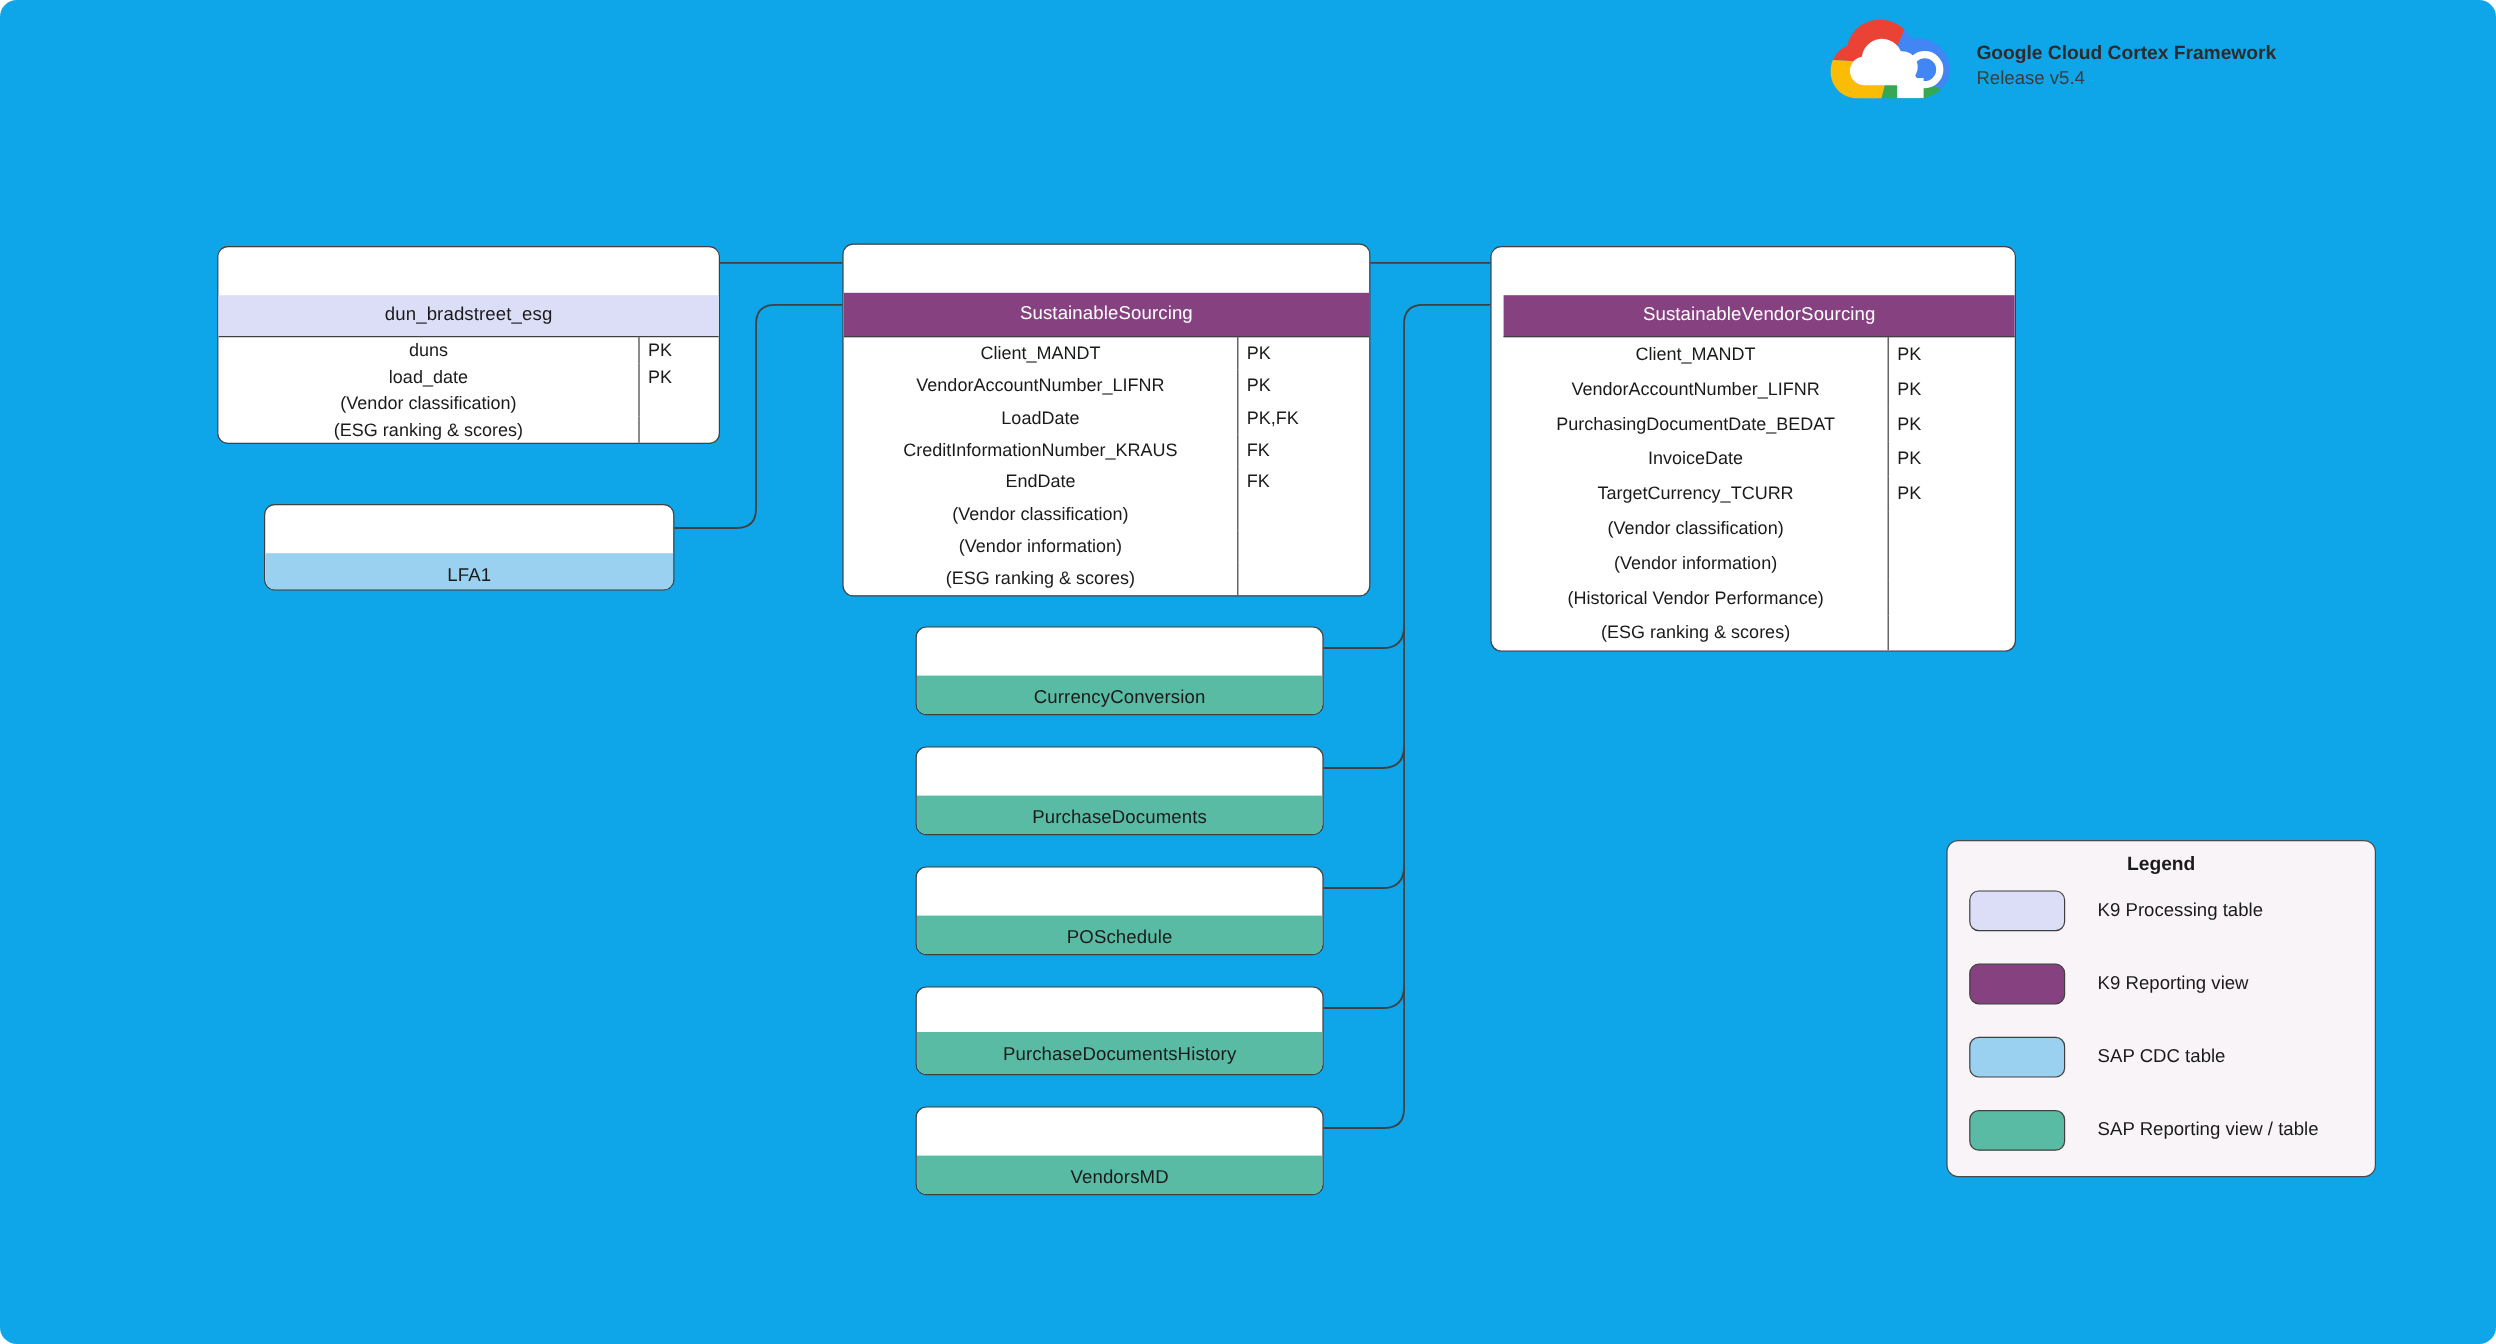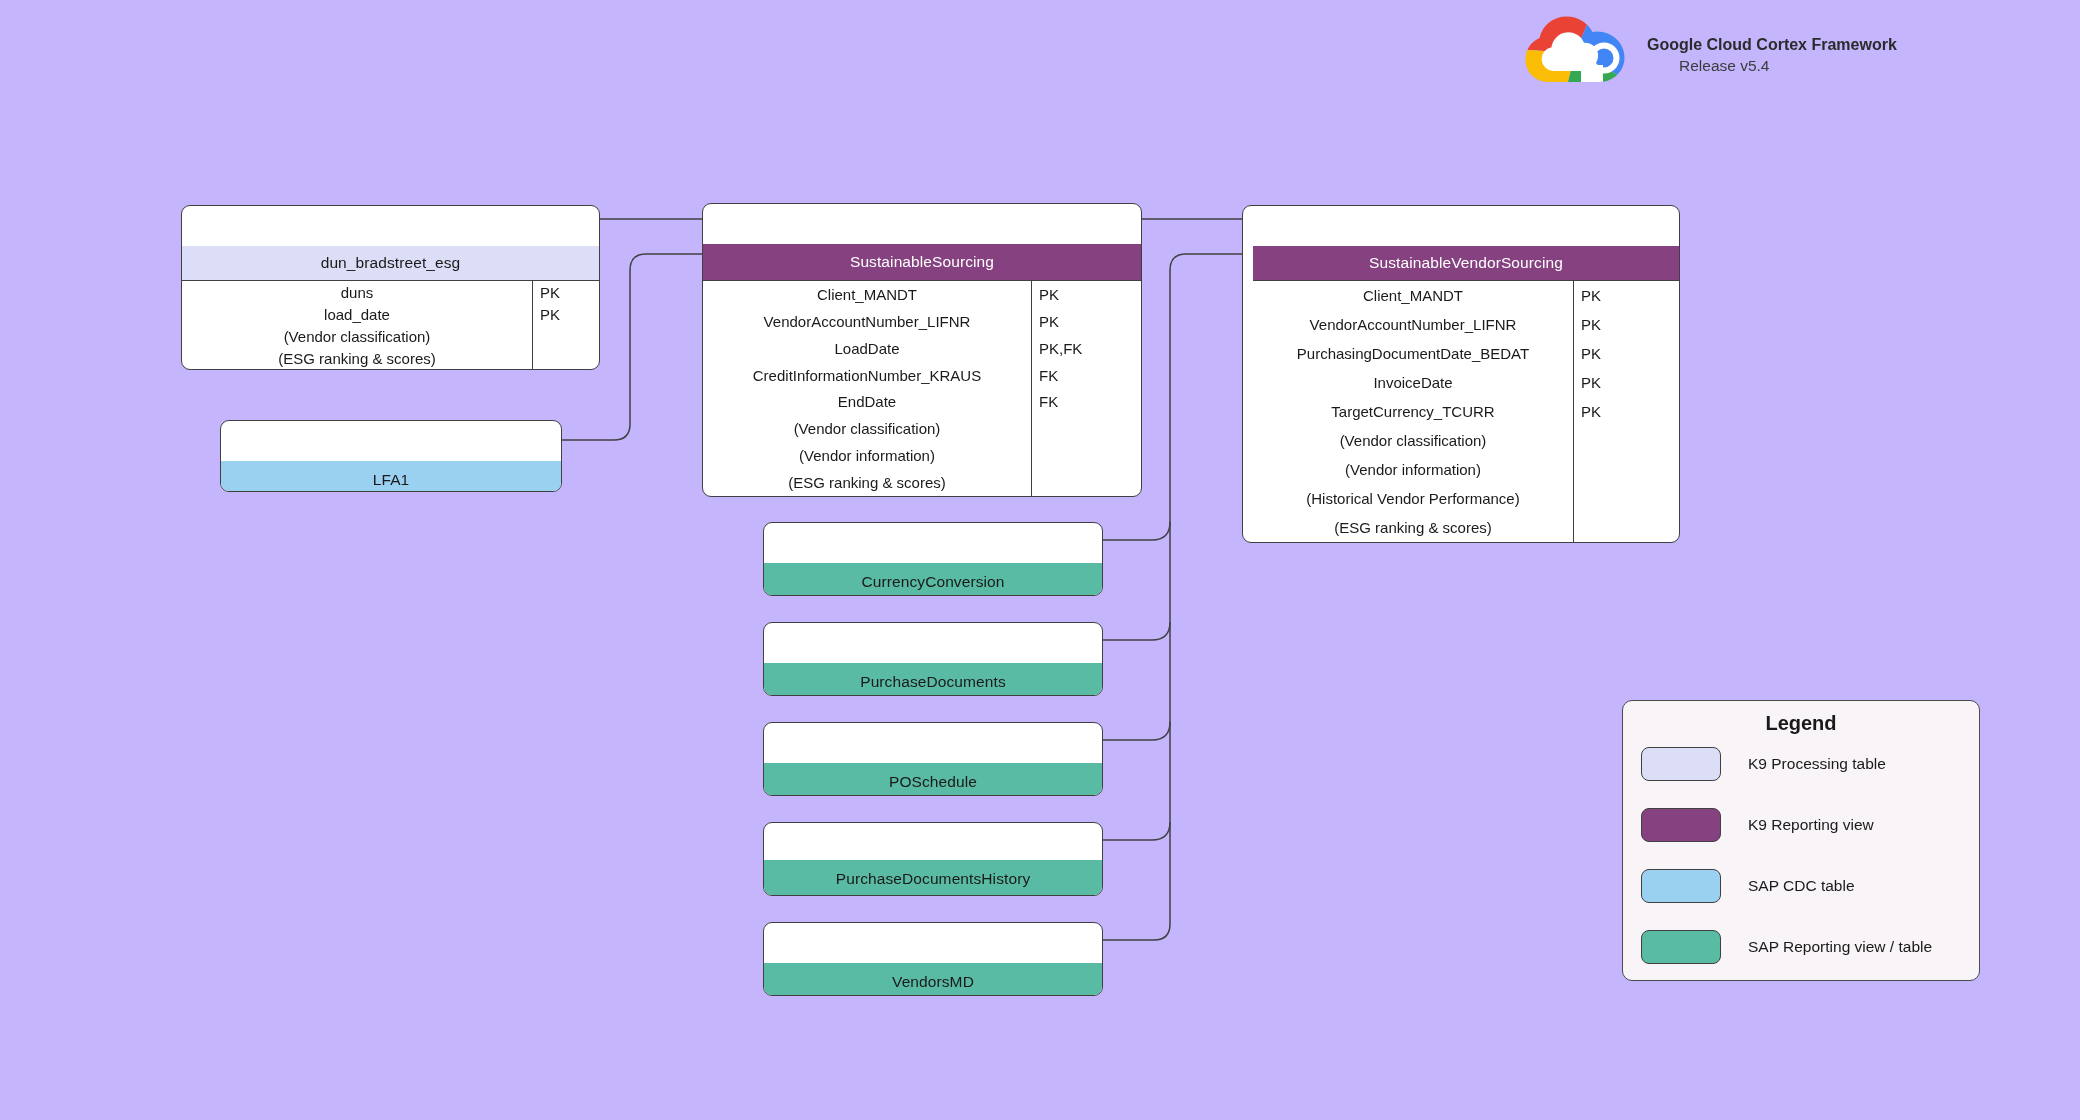--- a/index.html
+++ b/index.html
@@ -1,35 +1,36 @@
 <!DOCTYPE html>
 <html><head>
 <meta charset="utf-8">
 <style>
   html, body { margin: 0; padding: 0; background: #ffffff; }
   #canvas {
     position: relative;
     width: 2080px;
     height: 1120px;
-    background: #c4b5fd;
+    background: #0ea5e9;
     font-family: "Liberation Sans", sans-serif;
     color: #1a1a1a;
     overflow: hidden;
+    border-radius: 14px;
   }
 
   
   #brand {
     position: absolute;
     left: 1523px; top: 12px;
     display: flex; align-items: center;
   }
   #brand .logo { width: 104px; height: 82px; }
   #brand .brand-text { margin-left: 20px; margin-top: 4px; }
   #brand .brand-title { font-size: 16px; font-weight: bold; color: #2b2b2b; line-height: 21px; }
-  #brand .brand-subtitle { font-size: 15.5px; color: #3c3c3c; line-height: 21px; margin-left: 32px; }
+  #brand .brand-subtitle { font-size: 15.5px; color: #3c3c3c; line-height: 21px; }
 
   
   #connectors { position: absolute; left: 0; top: 0; pointer-events: none; }
   #connectors path { fill: none; stroke: #404040; stroke-width: 1.5; }
 
   
   .tbox {
     position: absolute;
     display: flex; flex-direction: column;
     background: #ffffff;
@@ -71,21 +72,21 @@
     width: 358px; height: 281px;
     box-sizing: border-box;
     background: #f8f4f7;
     border: 1.6px solid #4a4a4a;
     border-radius: 10px;
     padding: 11px 18px 0 18px;
   }
   #legend .legend-title {
     text-align: center;
     font-weight: bold;
-    font-size: 20px;
+    font-size: 16px;
     margin-bottom: 12px;
   }
   .legend-item { display: flex; align-items: center; margin-bottom: 27px; }
   .legend-swatch {
     width: 80px; height: 34px;
     border: 1.6px solid #404040;
     border-radius: 8px;
     box-sizing: border-box;
     flex: 0 0 auto;
   }

